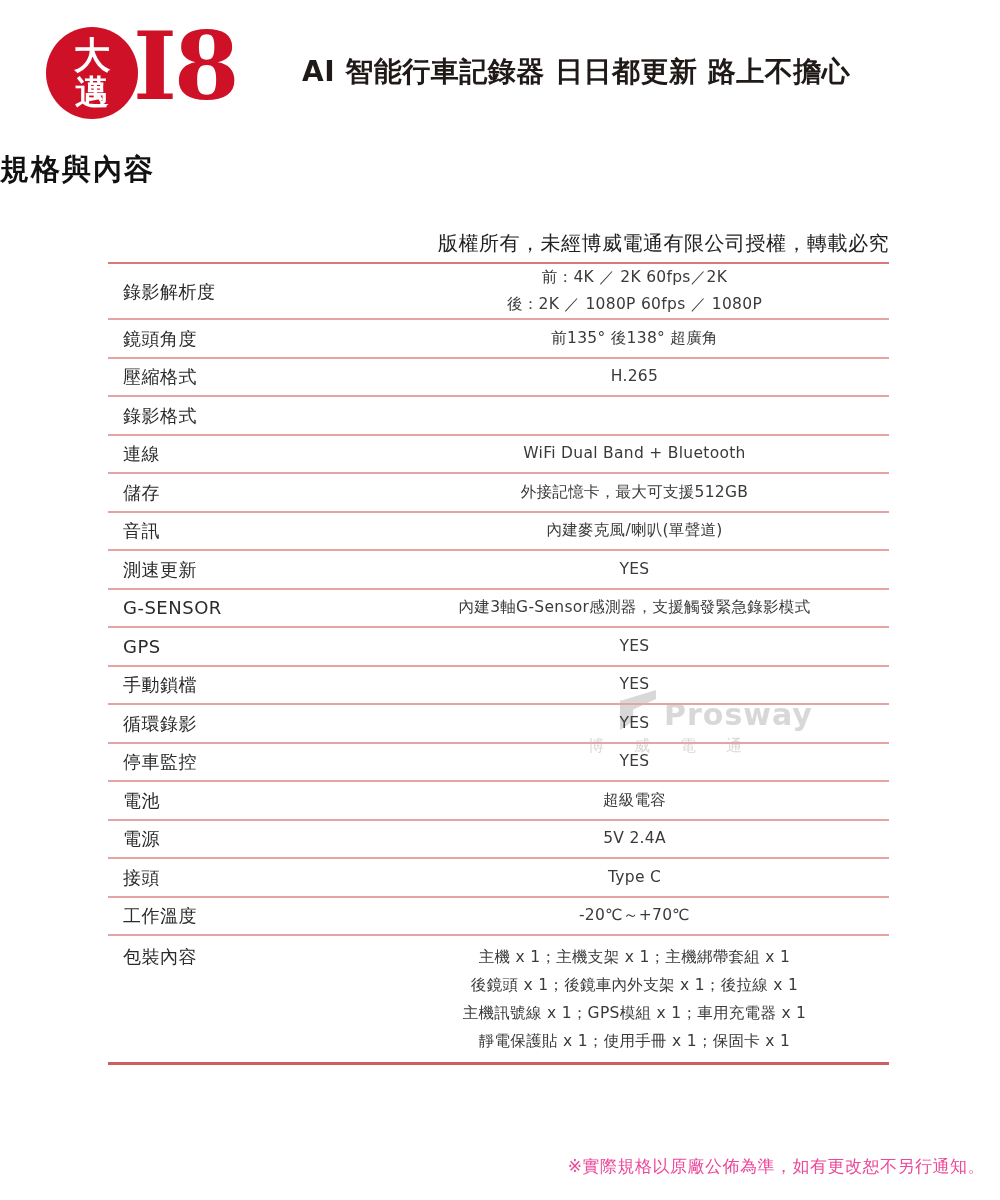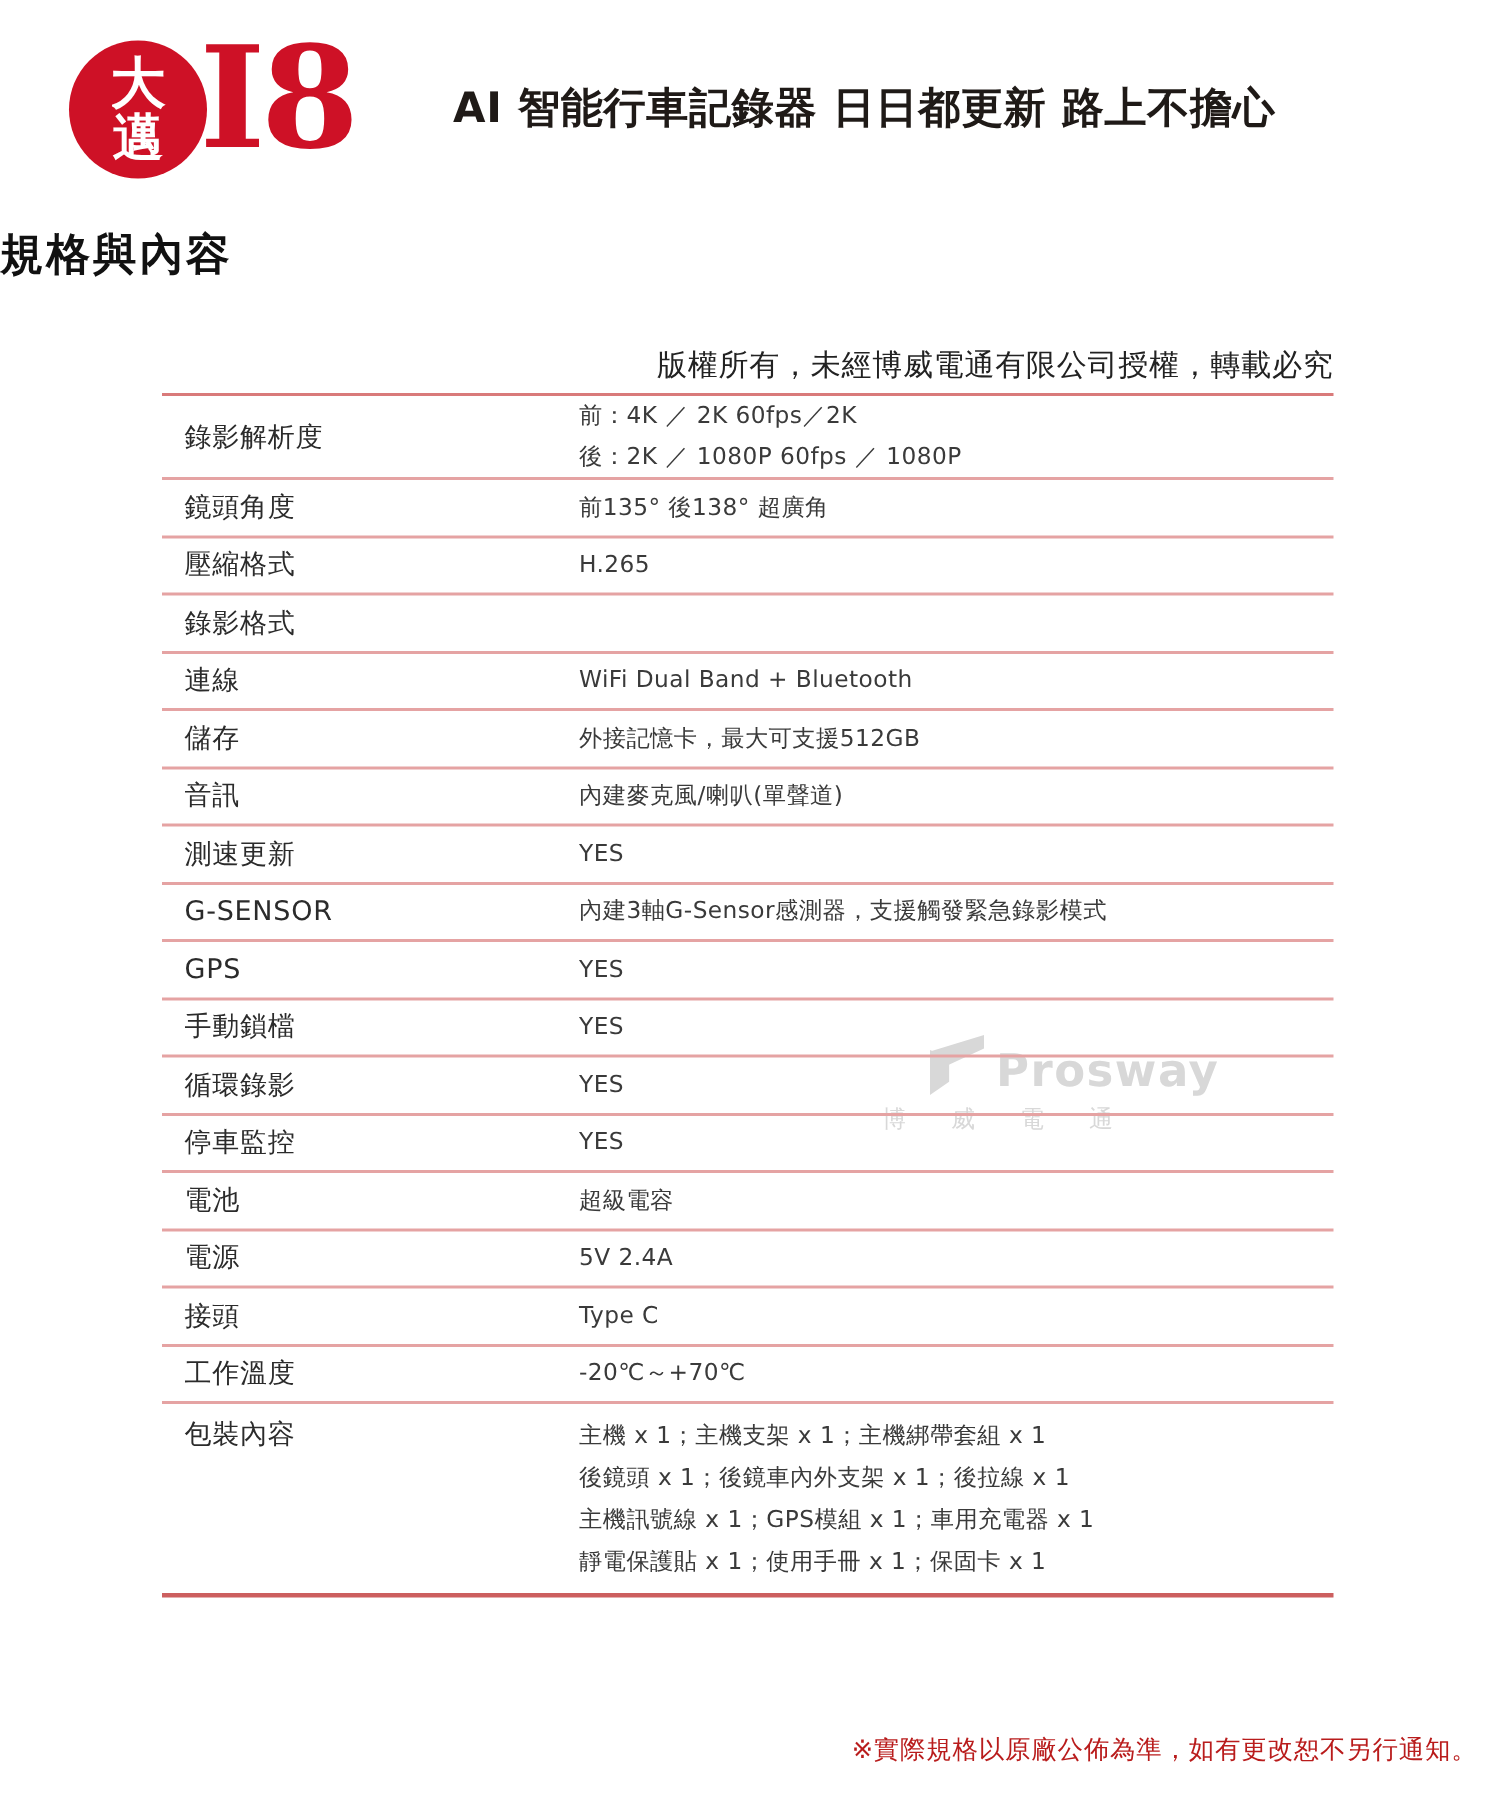--- a/index.html
+++ b/index.html
@@ -63,21 +63,21 @@
     border-top: 2px solid var(--line-soft, #e5a3a3);
     gap: 32px;
   }
   .spec-row:first-child { border-top: none; }
   .spec-row.multi { align-items: flex-start; padding-top: 7px; padding-bottom: 7px; }
   .spec-label {
     flex: none; width: 246px; padding-left: 15px;
     font-size: 18px; color: #2b2b2b; line-height: 27px;
     letter-spacing: 0.5px;
   }
-  .spec-value { flex: 1; padding-right: 6px; }
+  .spec-value { flex: 1; padding-right: 6px; text-align: center; }
   .spec-value-line {
     font-size: 15.5px; color: #3a3a3a; line-height: 27px;
     letter-spacing: 0.3px;
   }
   .spec-row.multi .spec-value-line { line-height: 28px; }
 
   
   .watermark {
     position: absolute; left: 572px; top: 688px; z-index: 0;
     color: var(--wm-gray, #d8d8d8); user-select: none;
@@ -99,21 +99,21 @@
     line-height: 30px;
   }
   .wm-sub {
     margin-top: 6px; margin-left: 16px;
     font-size: 16px; letter-spacing: 30px; white-space: nowrap;
   }
 
   
   .footer-note {
     position: absolute; top: 1155px; right: 15px;
-    font-size: 17px; color: #b91c1c; letter-spacing: 0.5px;
+    font-size: 17px; color: #ec4899; letter-spacing: 0.5px;
   }
 </style>
 </head>
 <body>
 
 <div class="page">
 
   <div class="logo-circle">
     <span class="l1">大</span>
     <span class="l2">邁</span>

